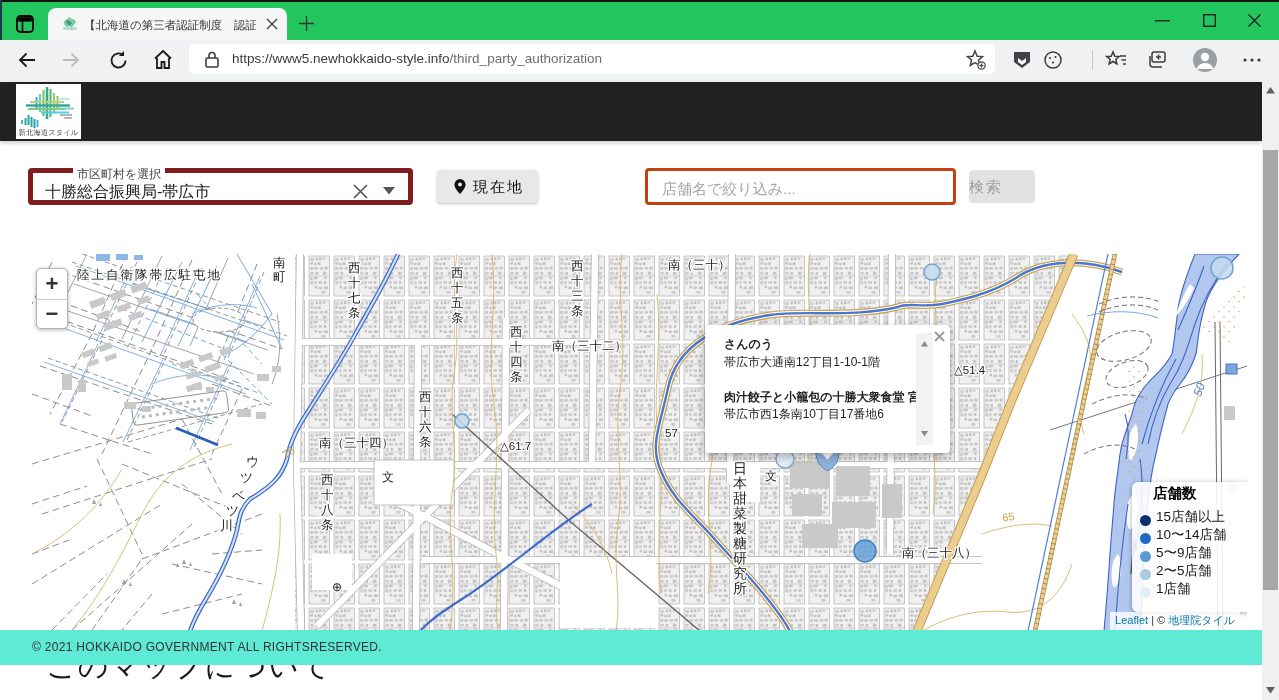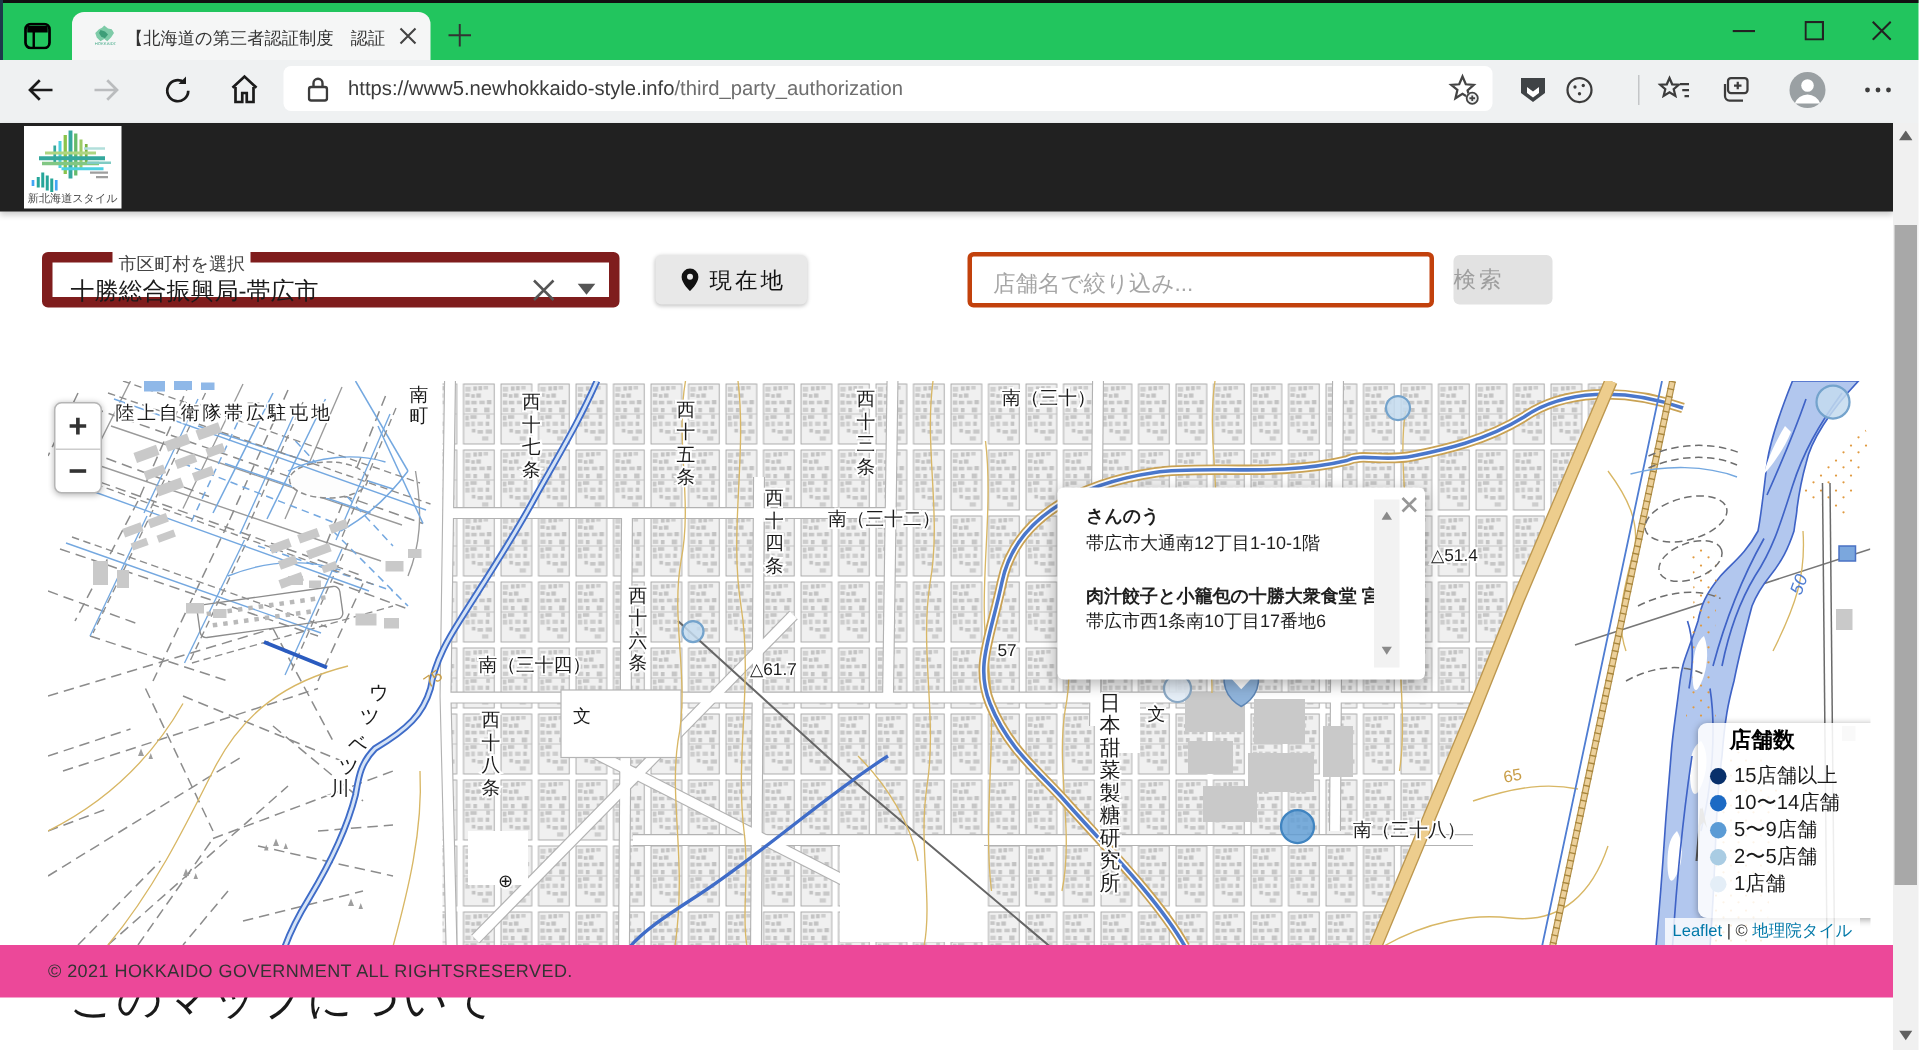--- a/index.html
+++ b/index.html
@@ -8,43 +8,43 @@
 #topline{position:absolute;left:0;top:0;width:1279px;height:2px;background:#111}
 #leftline{position:absolute;left:0;top:0;width:2px;height:40px;background:#1c3a4a}
 #tab{position:absolute;left:48px;top:8px;width:239px;height:32px;background:#f5f6f6;border-radius:8px 8px 0 0}
 #tabtitle{position:absolute;left:36px;top:9.5px;width:178px;height:14px;font-size:11.5px;color:#333;white-space:nowrap;overflow:hidden}
 #toolbar{position:absolute;left:0;top:40px;width:1279px;height:42px;background:#eff1f2}
 #addrbar{position:absolute;left:189px;top:4px;width:806px;height:30px;background:#fff;border-radius:5px}
 #urltext{position:absolute;left:43px;top:7px;font-size:13.5px;color:#3b3b3b}
 #hdr{position:absolute;left:0;top:82px;width:1262px;height:59px;background:#212121;box-shadow:0 2px 4px rgba(0,0,0,.2)}
 #logo{position:absolute;left:16px;top:2px;width:65px;height:55px;background:#fff}
 #hdrtitle{position:absolute;left:92px;top:17px;color:#fff;font-size:21px;font-weight:bold;letter-spacing:1px}
-#selbox{position:absolute;left:28px;top:168px;width:385px;height:37px;border:7px solid #7f1d1d;border-radius:4px}
+#selbox{position:absolute;left:28px;top:168px;width:385px;height:37px;border:5px solid #7f1d1d;border-radius:4px}
 #sellabel{position:absolute;left:40px;top:-7px;background:#fff;padding:0 4px;font-size:12px;color:#444}
 #selval{position:absolute;left:12px;top:9px;font-size:16px;color:#1b1b1b}
 #geobtn{position:absolute;left:437px;top:170px;width:101px;height:33px;background:#e8e8e8;border-radius:4px;box-shadow:0 1px 3px rgba(0,0,0,.25)}
 #geotxt{position:absolute;left:36px;top:8px;font-size:15px;color:#111;letter-spacing:2px}
 #filter{position:absolute;left:645px;top:168px;width:311px;height:37px;border:3px solid #c2410c;border-radius:4px}
 #ph{position:absolute;left:14px;top:9px;font-size:15px;color:#a6a6a6}
 #searchbtn{position:absolute;left:969px;top:170px;width:66px;height:33px;background:#e2e2e2;border-radius:4px;font-size:15px;color:#9e9e9e;text-align:left;line-height:33px;letter-spacing:2px}
 #mapwrap{position:absolute;left:32px;top:254px;width:1215px;height:377px;overflow:hidden;background:#fff}
 #abouthdr{position:absolute;left:46px;top:649px;font-size:30px;font-weight:500;color:#1a1a1a;letter-spacing:1px;z-index:5;top:646px}
-#footer{position:absolute;left:0;top:630px;width:1262px;height:35px;background:#ec4899;z-index:6}
+#footer{position:absolute;left:0;top:630px;width:1262px;height:35px;background:#5eead4;z-index:6}
 #ftxt{position:absolute;left:32px;top:10px;font-size:12px;color:#333;letter-spacing:0.3px}
 #scrollbar{position:absolute;left:1262px;top:82px;width:17px;height:618px;background:#f0f0f0}
 #thumb{position:absolute;left:1px;top:68px;width:15px;height:440px;background:#a8a8a8}
 
 #zoomctl{position:absolute;left:4px;top:14px;width:32px;height:61px;background:#fff;border:1px solid #b5b5b5;border-radius:5px;box-shadow:0 1px 4px rgba(0,0,0,.3)}
 #zoomctl .zi{width:30px;height:30px;text-align:center;font-size:22px;font-weight:bold;color:#333;line-height:30px}
 #zoomctl hr{border:none;border-top:1px solid #ccc}
 #popup{position:absolute;left:673px;top:71px;width:245px;height:128px;background:#fff;border-radius:4px;box-shadow:0 3px 10px rgba(0,0,0,.3)}
 #popup .t{font-size:12px;color:#1f1f1f;line-height:17.5px}
 #pscroll{position:absolute;left:211px;top:8px;width:17px;height:112px;background:#f2f2f2}
 #legend{position:absolute;left:1100px;top:228px;width:122px;height:130px;background:rgba(255,255,255,.88);border-radius:6px;box-shadow:0 1px 5px rgba(0,0,0,.35);padding:2px 2px 6px 8px}
-#legend .row{display:flex;align-items:center;height:18px;font-size:13.5px;color:#1a1a1a;white-space:nowrap}
+#legend .row{display:flex;align-items:flex-end;height:18px;font-size:13.5px;color:#1a1a1a;white-space:nowrap}
 #legend .c{width:11px;height:11px;border-radius:50%;margin-right:5px;flex:0 0 auto}
 #attrib{position:absolute;right:7px;bottom:0;background:rgba(255,255,255,.8);font-size:11px;color:#333;padding:1px 5px 3px 5px}
 #attrib a{color:#0078a8;text-decoration:none}
 </style></head>
 <body>
 
 <div id="titlebar">
   <div id="topline"></div>
     <div id="leftline"></div>
   <svg class="abs" style="left:16px;top:15px" width="18" height="18" viewBox="0 0 18 18">

